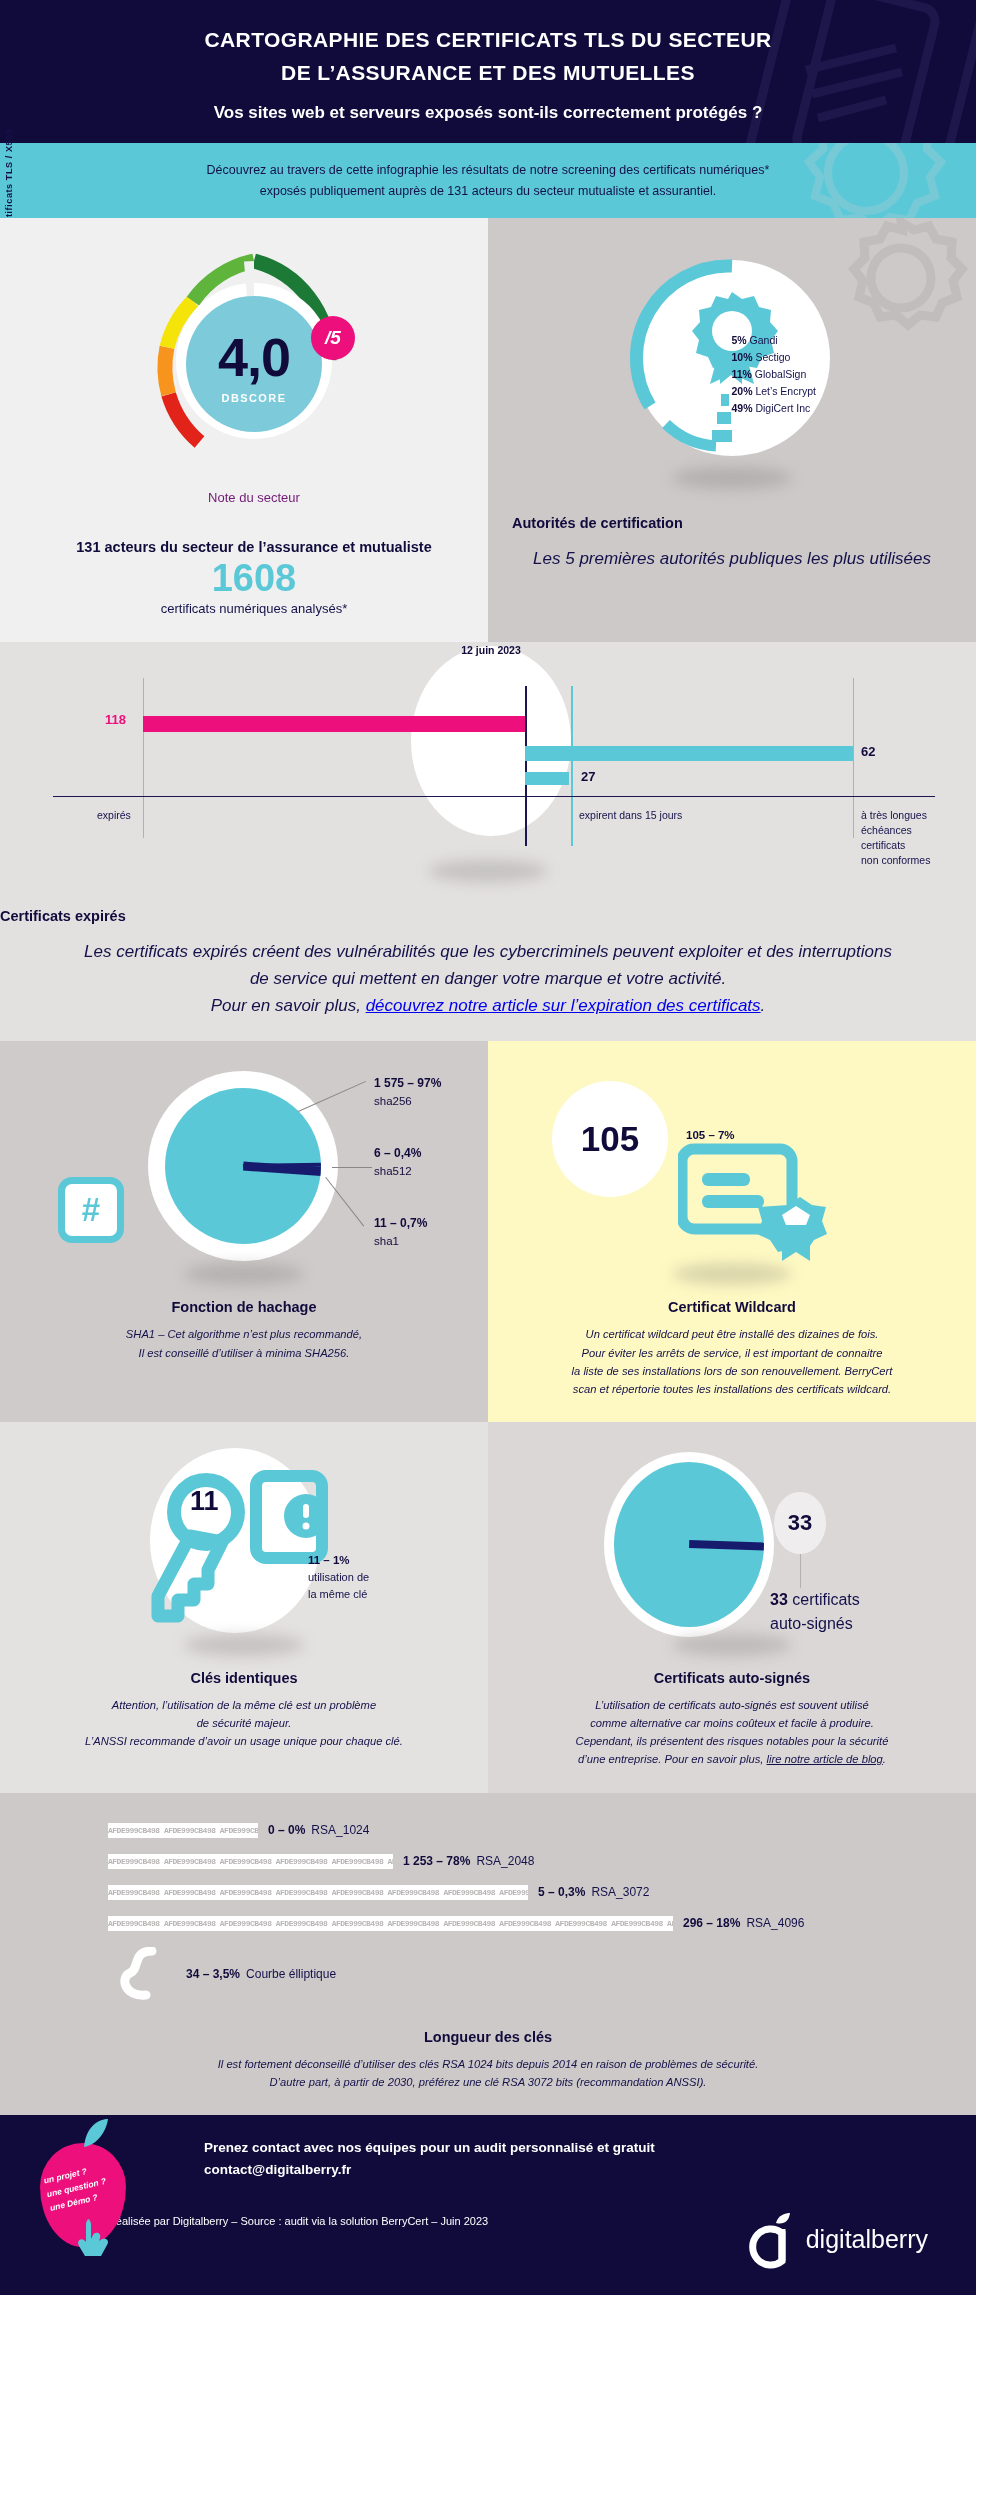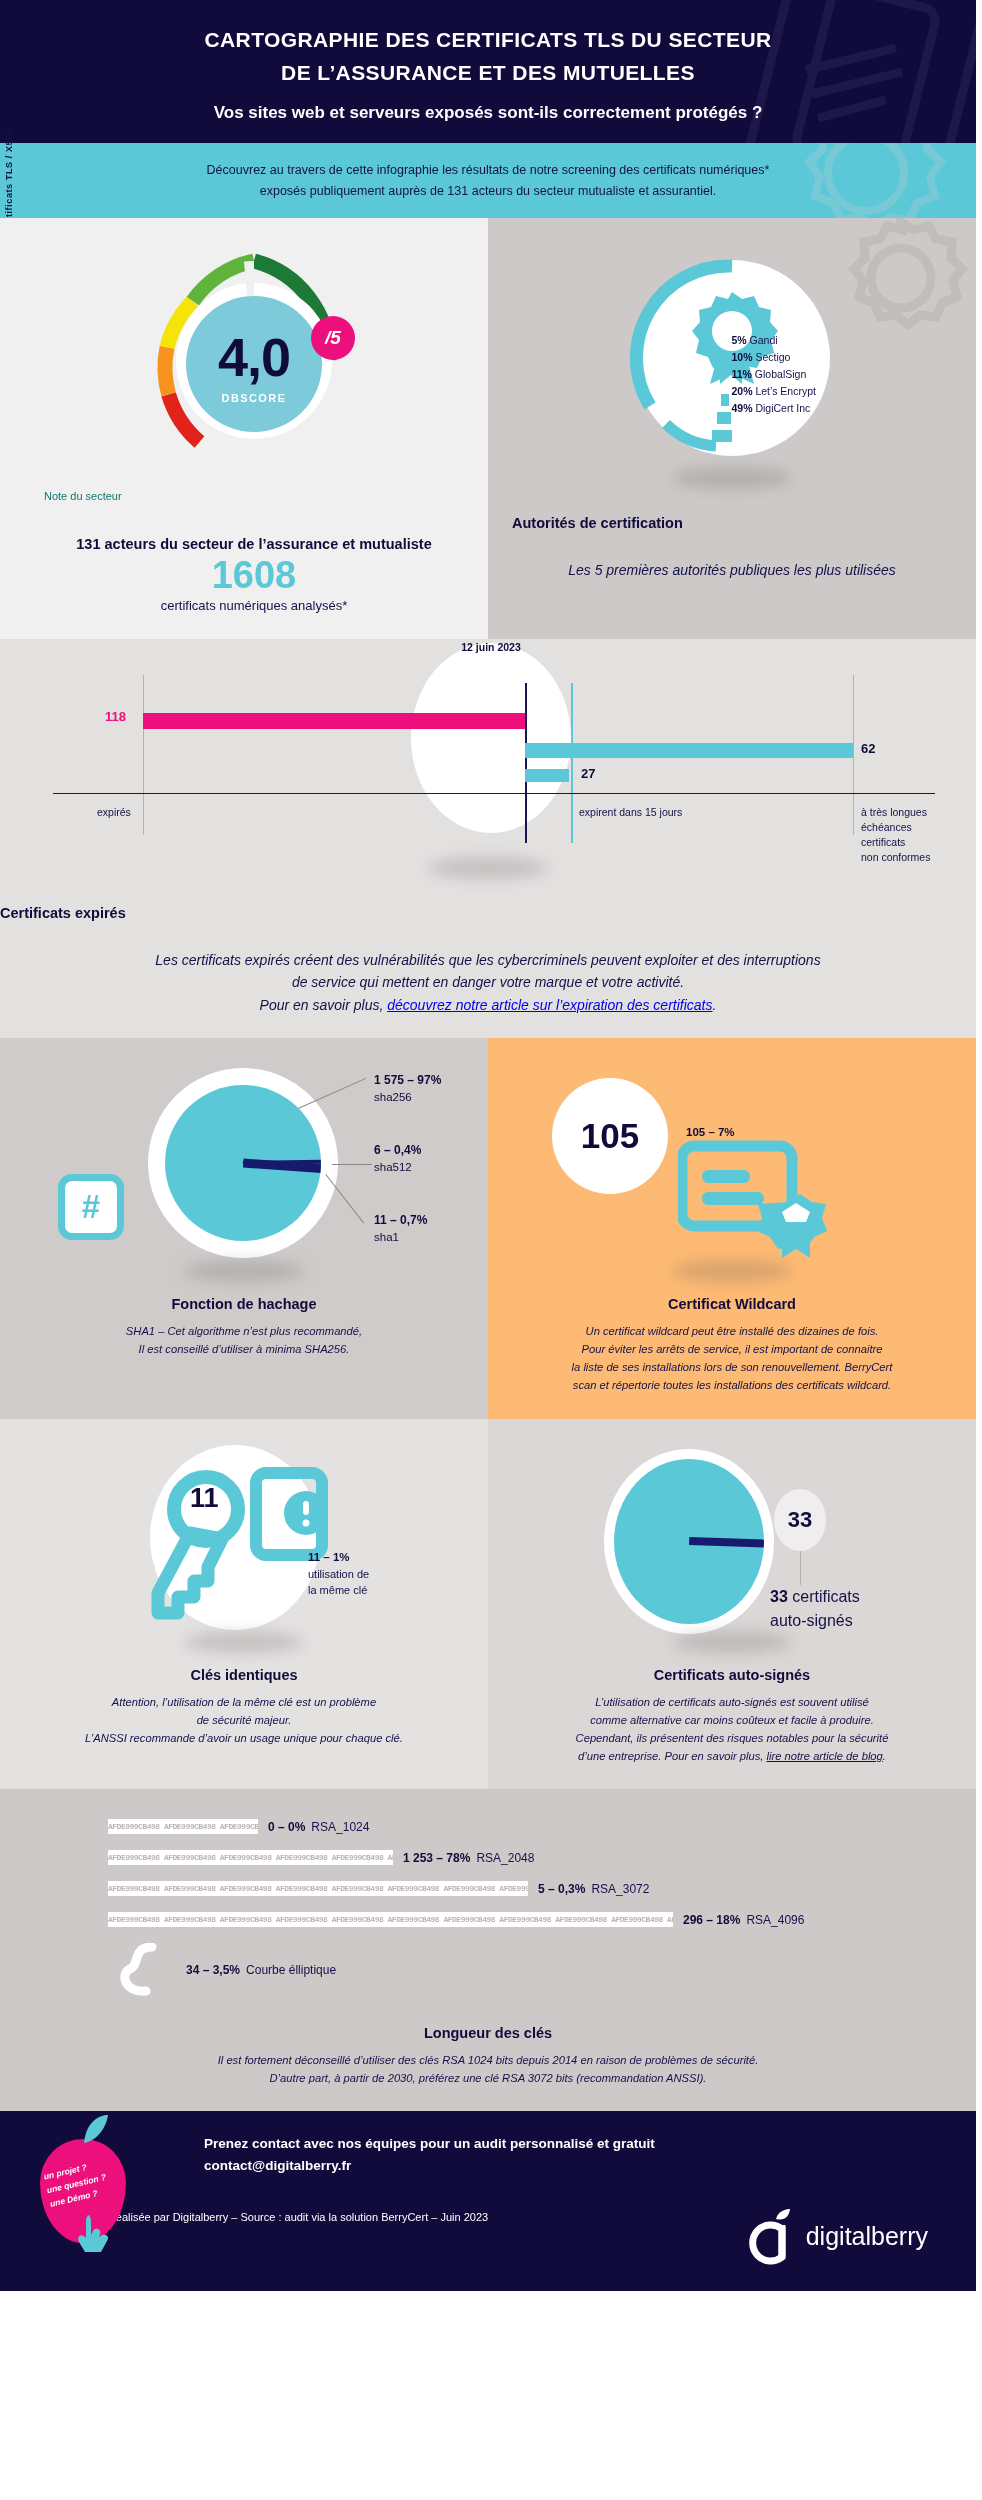--- a/index.html
+++ b/index.html
@@ -117,21 +117,21 @@
   .gauge-badge {
     position: absolute;
     width: 44px; height: 44px; border-radius: 50%;
     background: #ec0f7c;
     right: 14px; top: 70px;
     color: #fff; font-weight: bold; font-size: 19px;
     display: flex; align-items: center; justify-content: center;
     font-style: italic;
   }
   .caption-centered {
-    color: #0f766e; font-size: 11px; margin-top: 14px;
+    text-align: center; color: #701a75; font-size: 13px; margin-top: 14px;
   }
   .stat-headline {
     text-align: center; color: #110b3c; font-weight: bold;
     font-size: 14.5px; margin-top: 34px;
   }
   .stat-big {
     text-align: center; color: #5bc8d8; font-weight: bold;
     font-size: 38px; line-height: 1.15; margin-top: 2px;
   }
   .stat-sub { text-align: center; color: #14114a; font-size: 13px; }
@@ -149,22 +149,22 @@
     width: 120px; height: 22px; border-radius: 50%;
     background: rgba(90,85,85,.22);
     filter: blur(7px);
     margin: -4px auto 0 auto;
   }
   .section-title {
     color: #110b3c; font-weight: bold;
     font-size: 14.5px; margin-top: 26px;
   }
   .section-note {
-    text-align: center; color: #14114a; font-size: 14px;
-    font-style: italic; margin-top: 28px; line-height: 1.6;
+    text-align: center; color: #14114a; font-size: 17px;
+    font-style: italic; margin-top: 14px; line-height: 1.6;
   }
 
   
   .band-expiry { background: #e3e0e0; padding: 26px 0 22px 0; position: relative; }
   .expiry-chart {
     position: relative; width: 910px; height: 180px; margin: 0 auto;
   }
   .expiry-ellipse {
     position: absolute; left: 378px; top: -22px;
     width: 160px; height: 190px; border-radius: 50%;
@@ -185,21 +185,21 @@
   .bar-label {
     position: absolute; font-size: 13px; font-weight: bold;
   }
   .axis-cat {
     position: absolute; font-size: 10.5px; color: #14114a; line-height: 1.45;
   }
 
   
   .row-split { display: flex; }
   .halfcell { flex: 1 1 50%; padding: 26px 30px 24px 30px; position: relative; }
-  .bg-a { background: #fdba74; }
+  .bg-a { background: #fef9c3; }
   .bg-b { background: #cfcbcb; }
   .bg-c { background: #e4e1e1; }
   .bg-d { background: #dbd7d7; }
 
   .block-title {
     text-align: center; color: #110b3c; font-weight: bold; font-size: 14.5px;
     margin-top: 14px;
   }
   .block-body {
     text-align: center; color: #14114a; font-size: 11.2px; font-style: italic;

